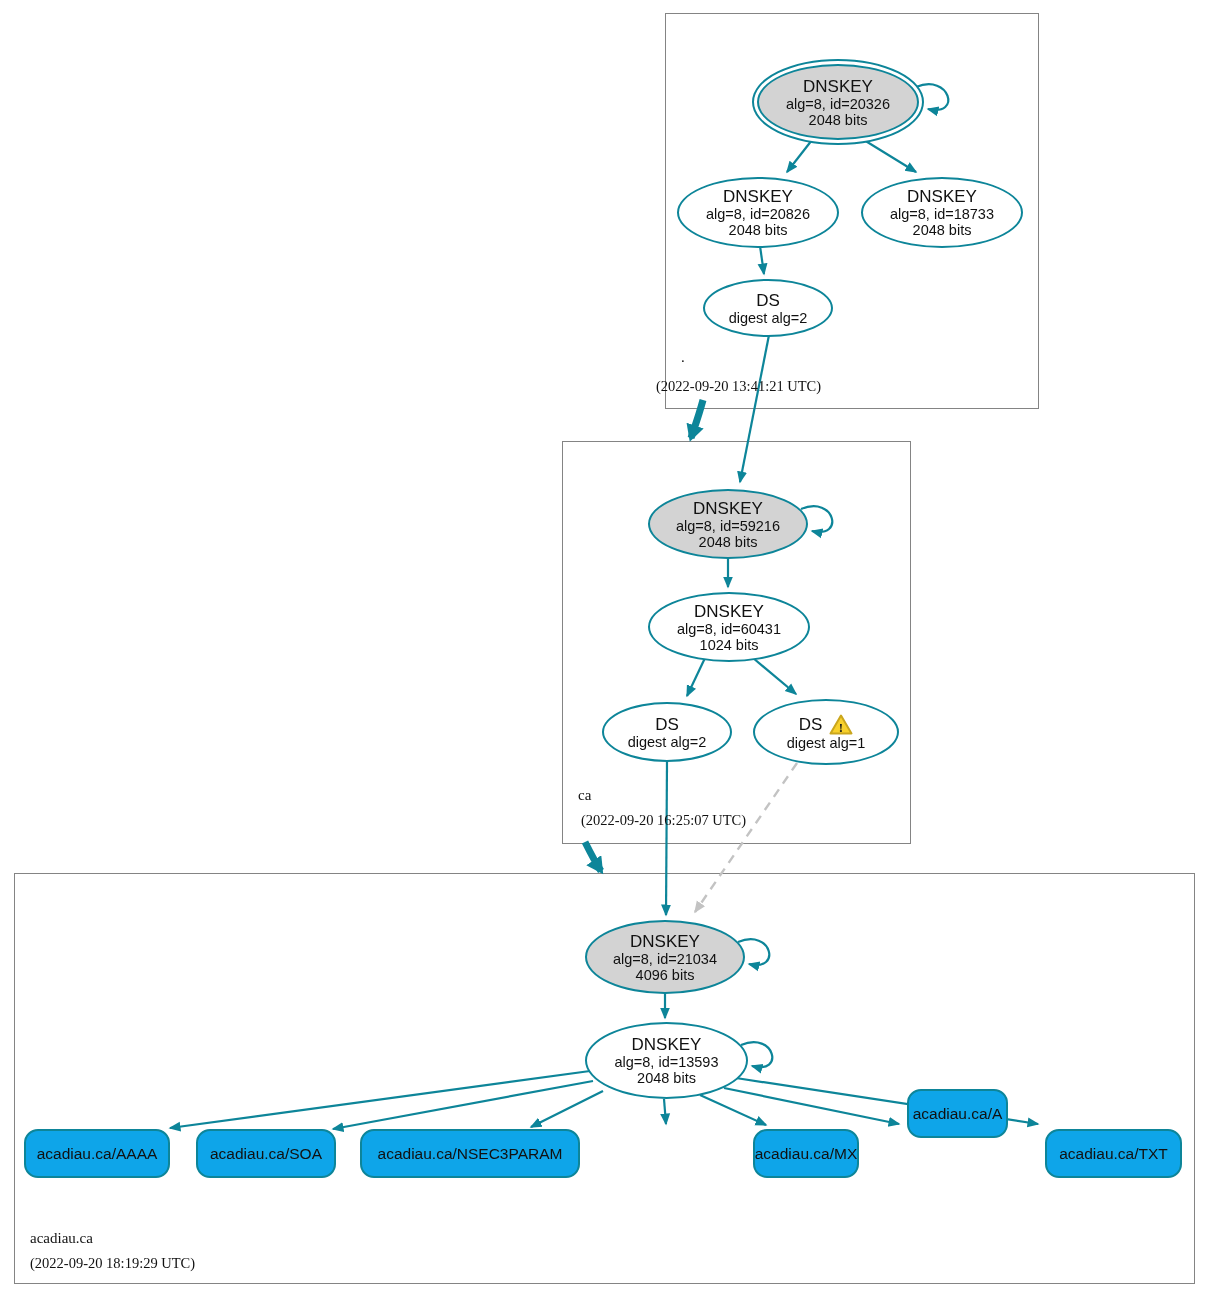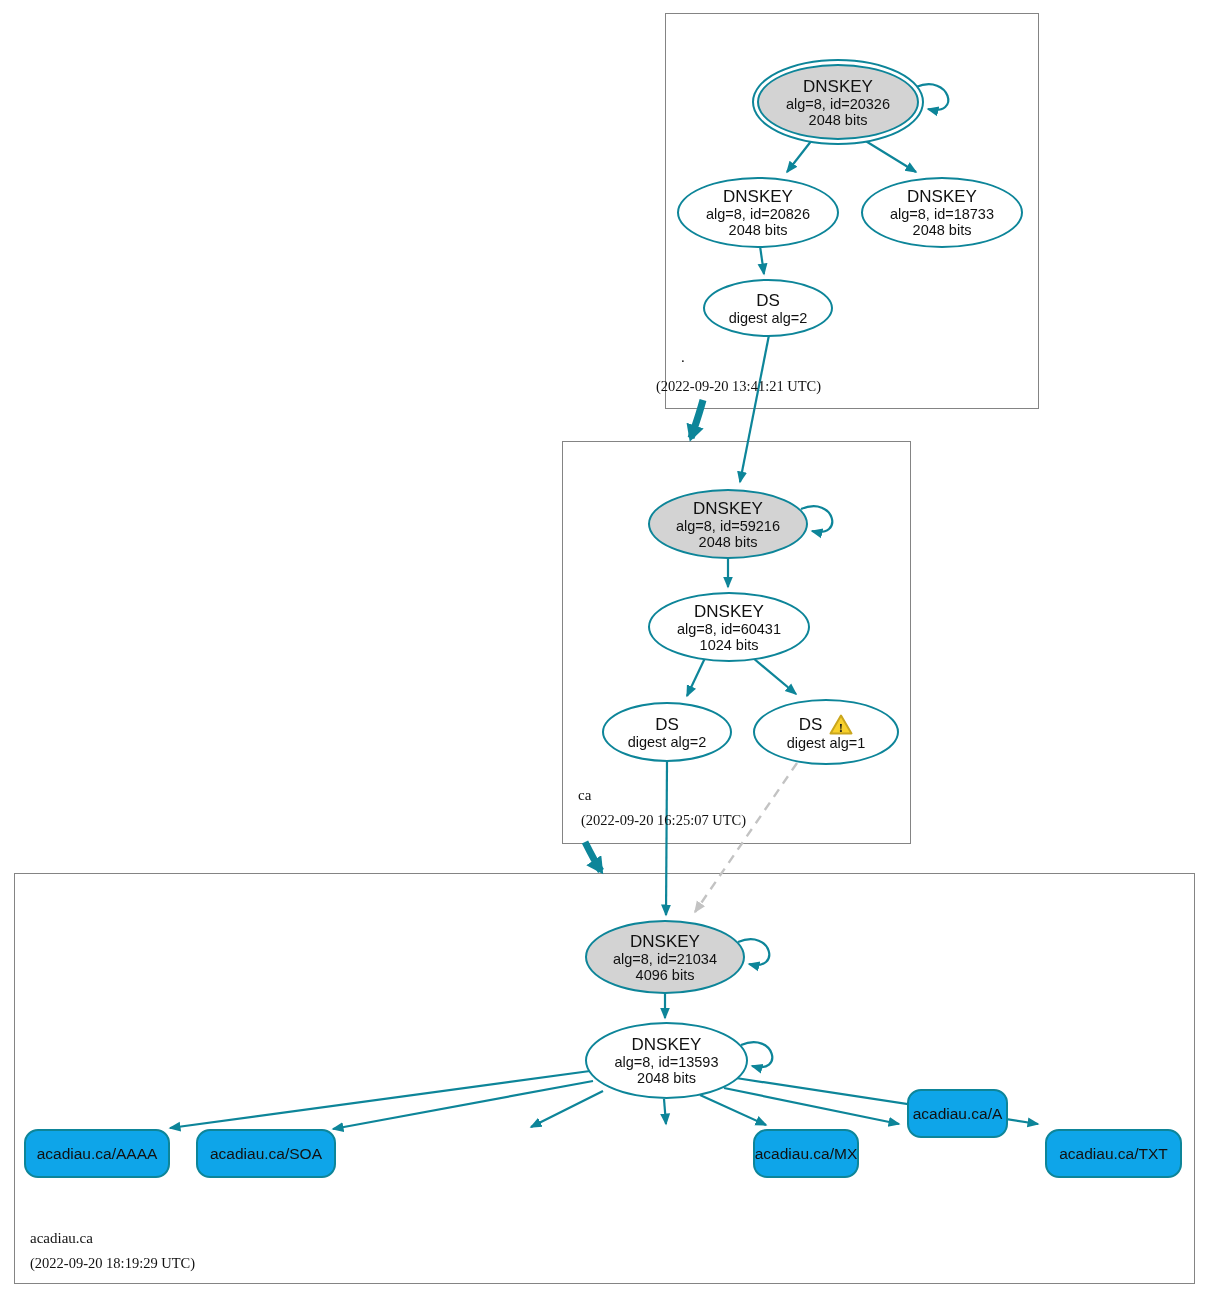--- a/index.html
+++ b/index.html
@@ -148,20 +148,23 @@
     <div class="s">alg=8, id=13593</div>
     <div class="s">2048 bits</div>
   </div>
 
   <div class="rrset" style="left:24px;top:1129px;width:146px">
       <span>acadiau.ca/AAAA</span>
     </div>
   <div class="rrset" style="left:196px;top:1129px;width:140px">
       <span>acadiau.ca/SOA</span>
     </div>
+  <div class="rrset" style="left:360px;top:1129px;width:220px">
+      <span>acadiau.ca/NSEC3PARAM</span>
+    </div>
   <div class="rrset" style="left:753px;top:1129px;width:106px">
       <span>acadiau.ca/MX</span>
     </div>
   <div class="rrset" style="left:907px;top:1089px;width:101px">
       <span>acadiau.ca/A</span>
     </div>
   <div class="rrset" style="left:1045px;top:1129px;width:137px">
       <span>acadiau.ca/TXT</span>
     </div>
 

